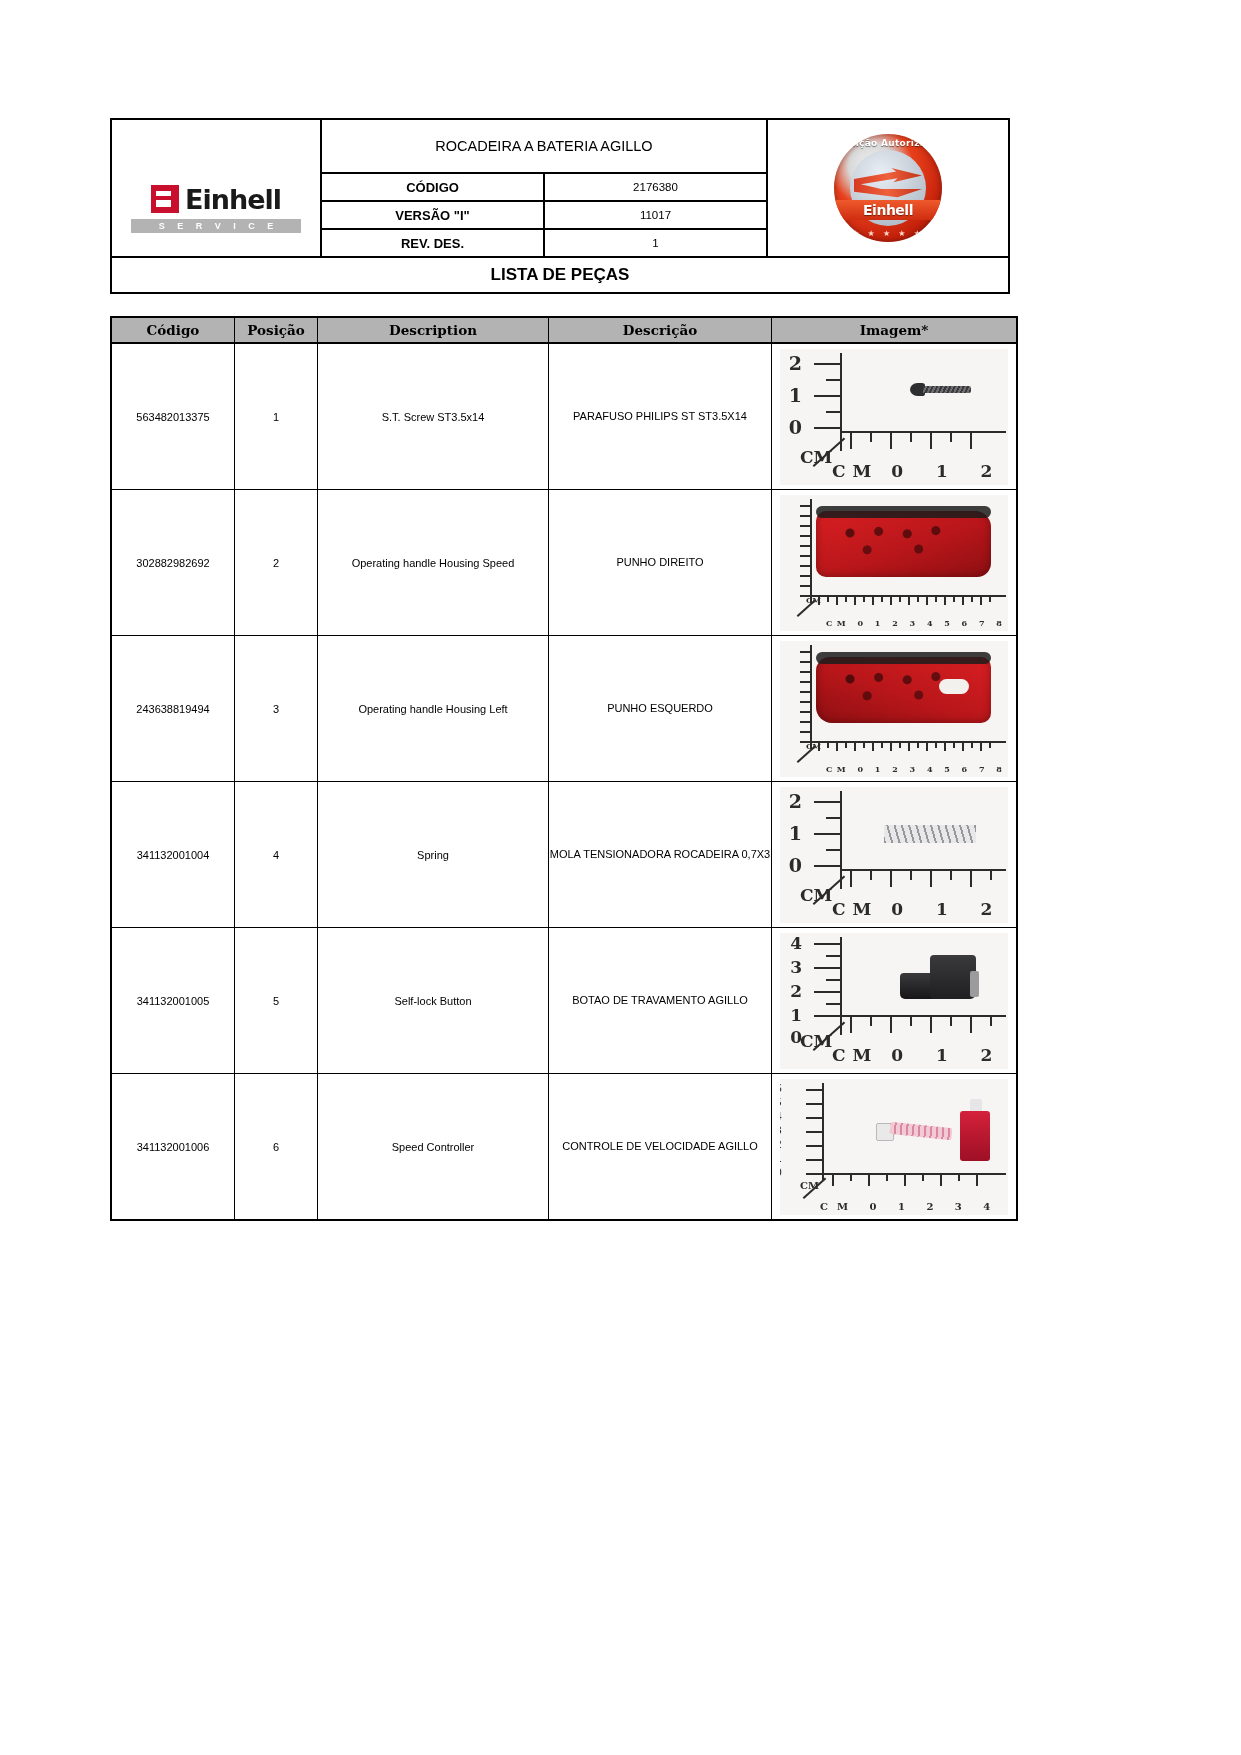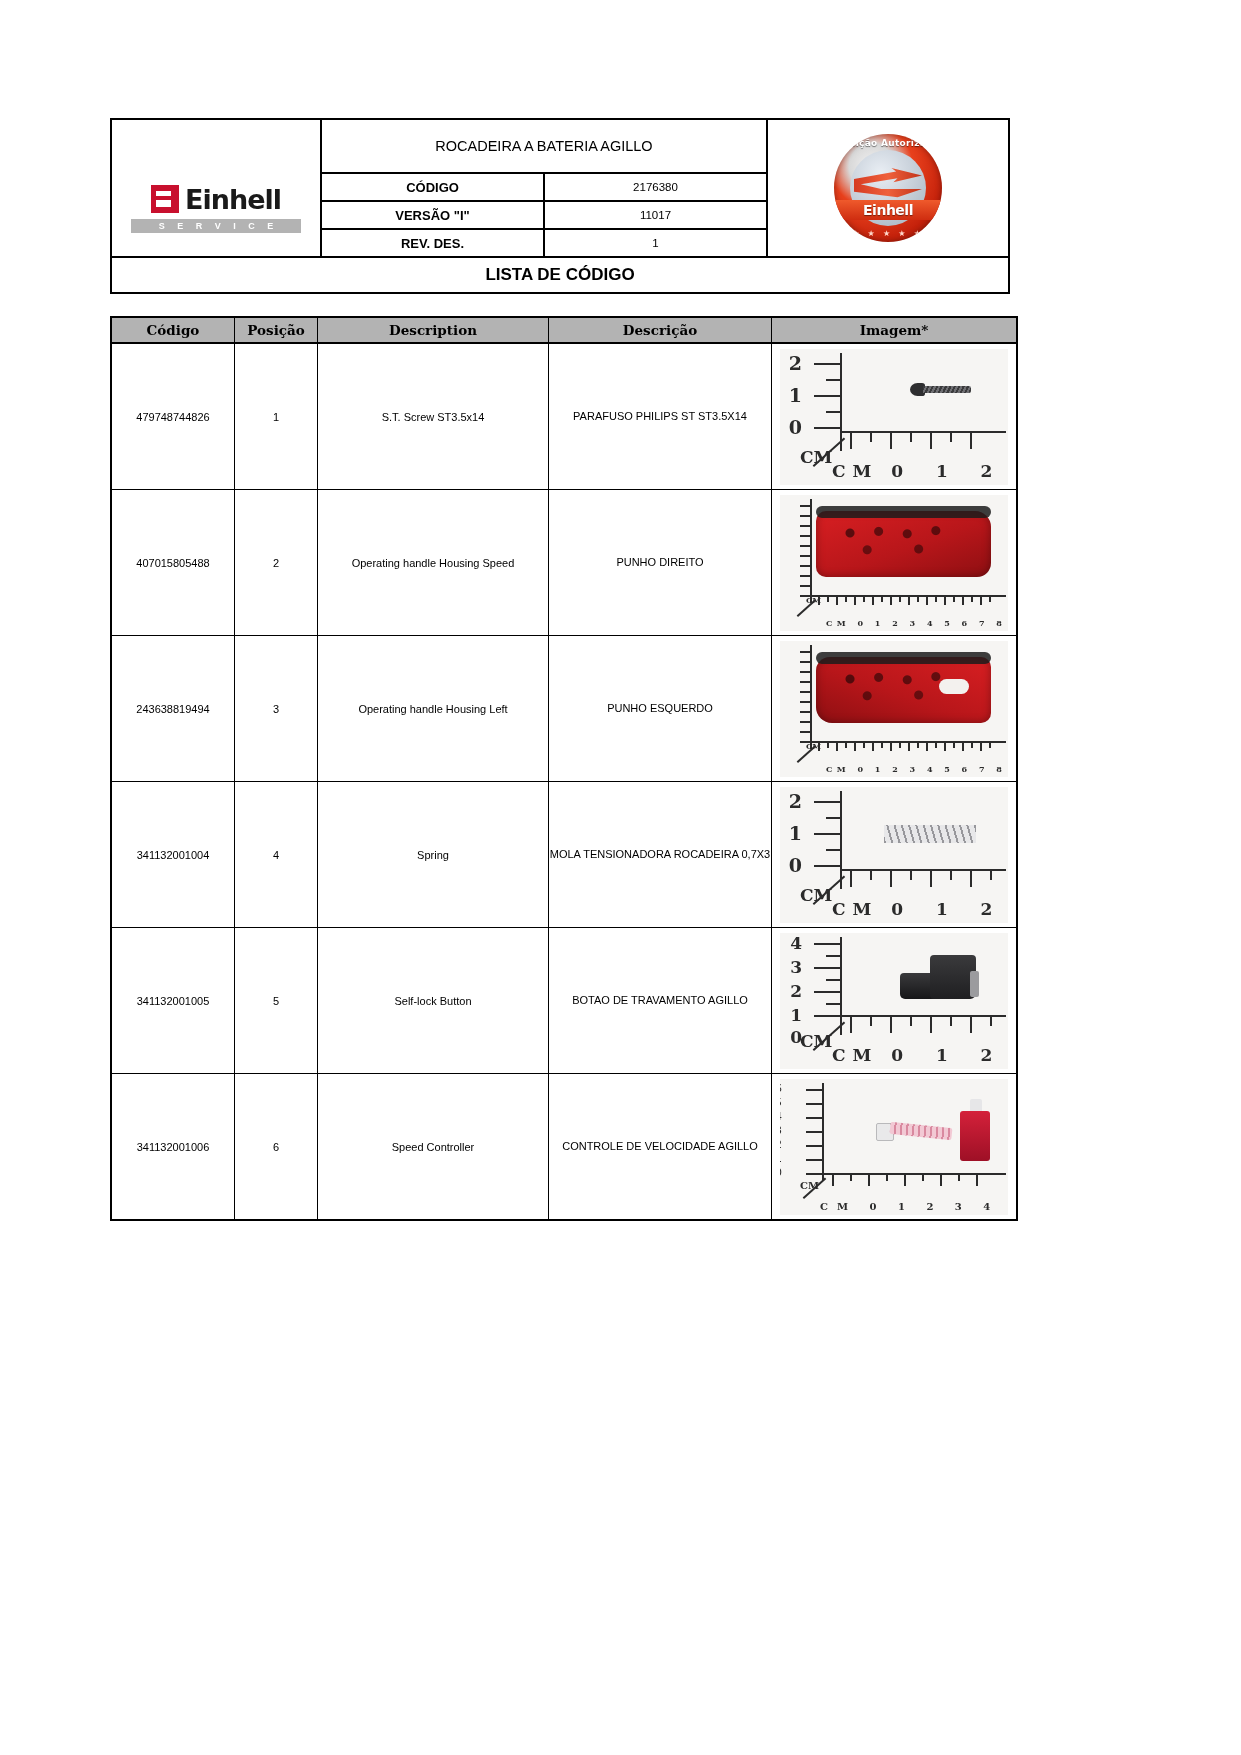--- a/index.html
+++ b/index.html
@@ -446,41 +446,41 @@
       </tr>
       <tr>
         <td class="lbl-cell">VERSÃO "I"</td>
         <td class="val-cell">11017</td>
       </tr>
       <tr>
         <td class="lbl-cell last">REV. DES.</td>
         <td class="val-cell last">1</td>
       </tr>
       <tr class="lista-row">
-        <td colspan="4">LISTA DE CÓDIGO</td>
+        <td colspan="4">LISTA DE PEÇAS</td>
       </tr>
     </tbody>
   </table>
 
   <div style="height:22px"></div>
 
   <table class="parts">
     <thead>
       <tr>
         <th class="c-codigo">Código</th>
         <th class="c-posicao">Posição</th>
         <th class="c-desc-en">Description</th>
         <th class="c-desc-pt">Descrição</th>
         <th class="c-img">Imagem*</th>
       </tr>
     </thead>
     <tbody>
 
       <tr>
-        <td>479748744826</td>
+        <td>563482013375</td>
         <td>1</td>
         <td class="txt-en">S.T. Screw ST3.5x14</td>
         <td class="txt-pt">PARAFUSO PHILIPS ST ST3.5X14</td>
         <td class="img-cell">
           <div class="photo">
             <div class="ruler-v">
               <span class="tick" style="top:10px;width:26px"></span>
               <span class="tick" style="top:26px;width:14px"></span>
               <span class="tick" style="top:42px;width:26px"></span>
               <span class="tick" style="top:58px;width:14px"></span>
@@ -503,21 +503,21 @@
             <span class="cm-h">CM 0&nbsp; 1&nbsp; 2&nbsp; 3</span>
             <div class="screw">
               <span class="head"></span>
                 <span class="shaft"></span>
             </div>
           </div>
         </td>
       </tr>
 
       <tr>
-        <td>407015805488</td>
+        <td>302882982692</td>
         <td>2</td>
         <td class="txt-en">Operating handle Housing Speed</td>
         <td class="txt-pt">PUNHO DIREITO</td>
         <td class="img-cell">
           <div class="photo">
             <div class="ruler-v" style="left:14px;width:16px;bottom:28px">
               <span class="tick" style="top:6px;width:10px"></span>
               <span class="tick" style="top:16px;width:10px"></span>
               <span class="tick" style="top:26px;width:10px"></span>
               <span class="tick" style="top:36px;width:10px"></span>

